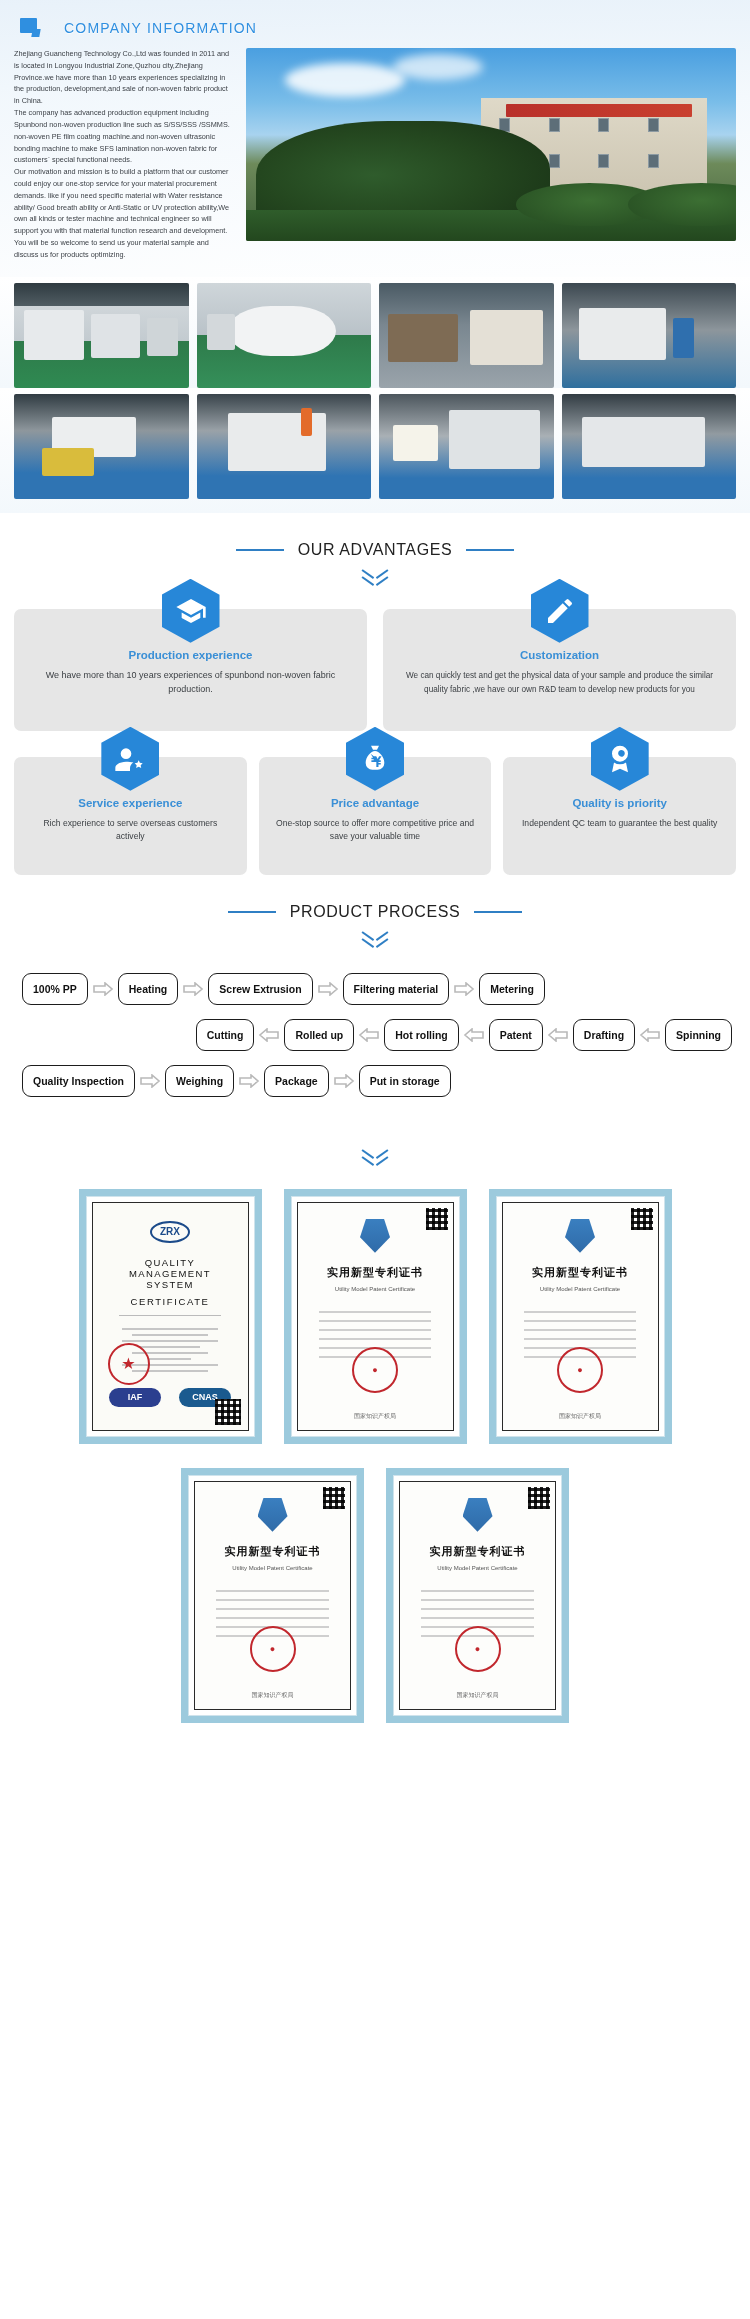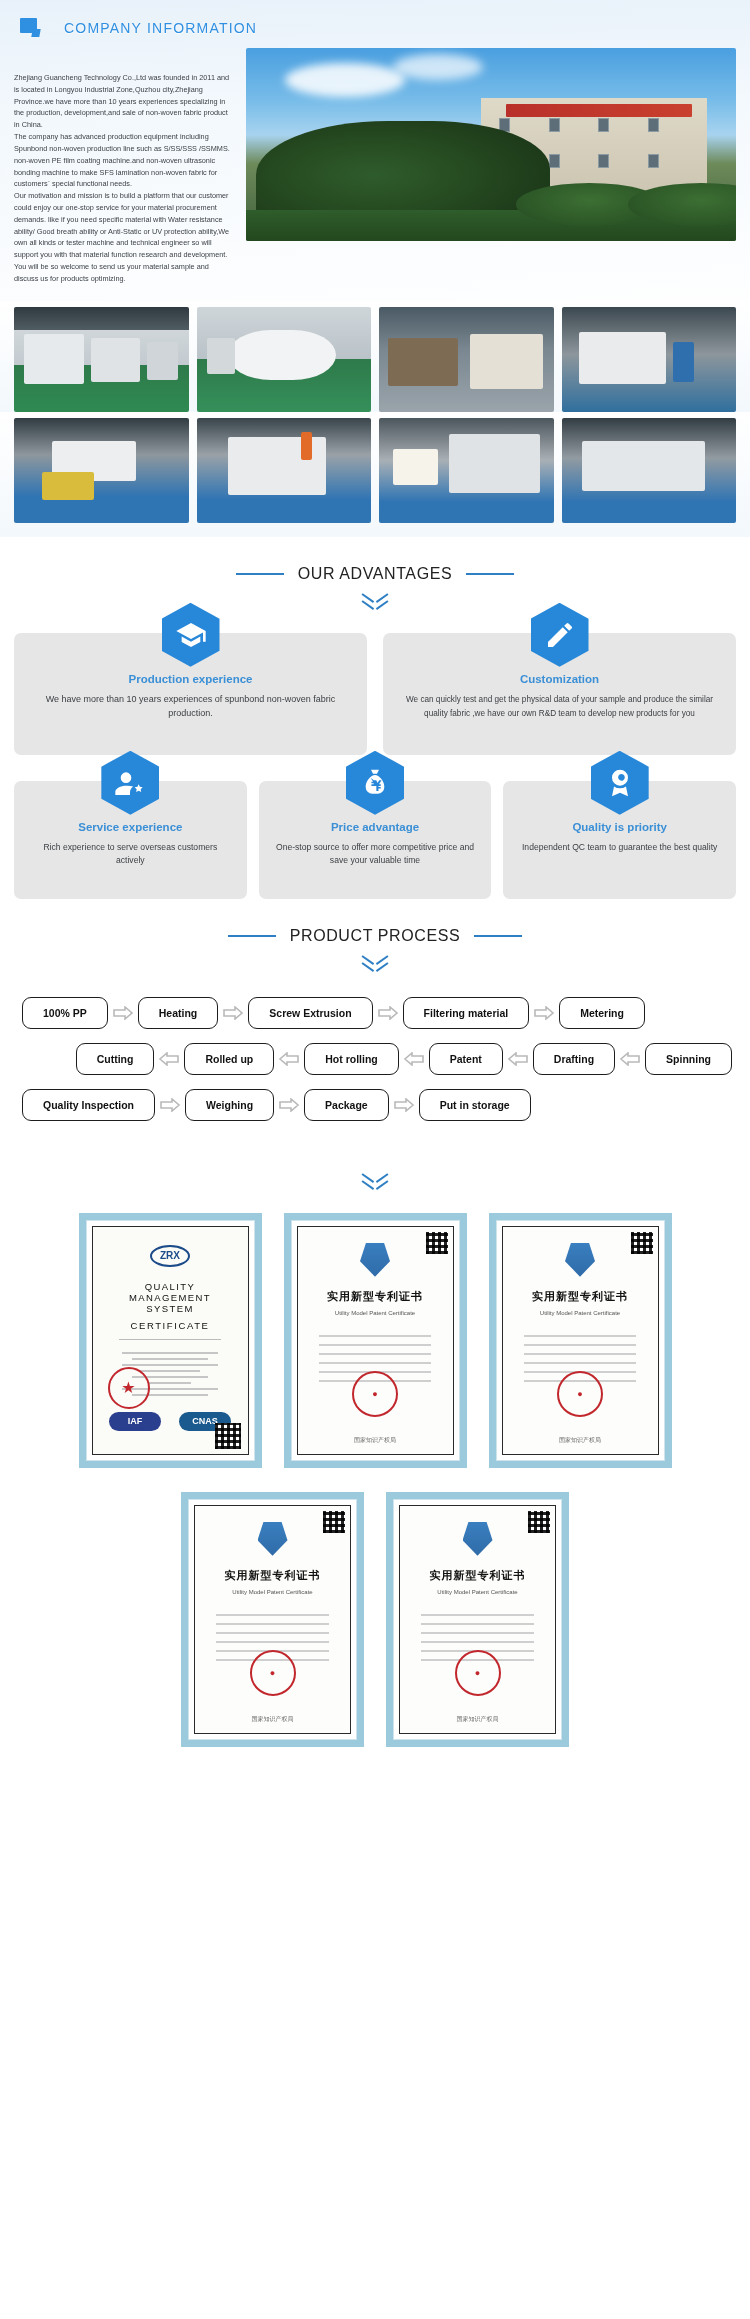--- a/index.html
+++ b/index.html
@@ -32,21 +32,21 @@
     background: #2f8fe0; transform: skewX(-10deg);
   }
   .ci-title {
     color: #2f8fe0;
     font-size: 14px;
     letter-spacing: 1.2px;
     font-weight: 400;
     text-shadow: 0 1px 1px rgba(255,255,255,0.9);
   }
   .ci-body { display: flex; gap: 14px; align-items: flex-start; }
-  .ci-text { width: 218px; flex: none; margin-top: 24px; }
+  .ci-text { width: 218px; flex: none; }
   .ci-text p {
     font-size: 7.3px;
     line-height: 1.62;
     color: #3a3f45;
     margin: 0 0 0 0;
   }
   .ci-photo {
     flex: 1;
     height: 193px;
     border-radius: 2px;
@@ -163,21 +163,21 @@
   .proc-wrap { padding: 24px 18px 0 18px; }
   .proc-row {
     display: flex; align-items: center; justify-content: center;
     gap: 0; margin-bottom: 14px;
   }
   .proc-row.rtl { flex-direction: row-reverse; }
   .pbox {
     border: 1.6px solid #1d1d1d; border-radius: 9px;
     background: #fff; color: #111;
     font-weight: bold; font-size: 10.5px;
-    padding: 9px 20px; white-space: nowrap;
+    padding: 9px 10px; white-space: nowrap;
     text-align: right;
   }
   .parrow {
     width: 22px; height: 14px; position: relative; flex: none;
     margin: 0 4px;
   }
   .parrow svg { width: 22px; height: 14px; }
   .proc-row.r3 { justify-content: flex-start; padding-left: 4px; }
   .proc-row.r1 { justify-content: flex-start; padding-left: 4px;}
   .proc-row.r2 { justify-content: flex-start; padding-left: 4px;}

